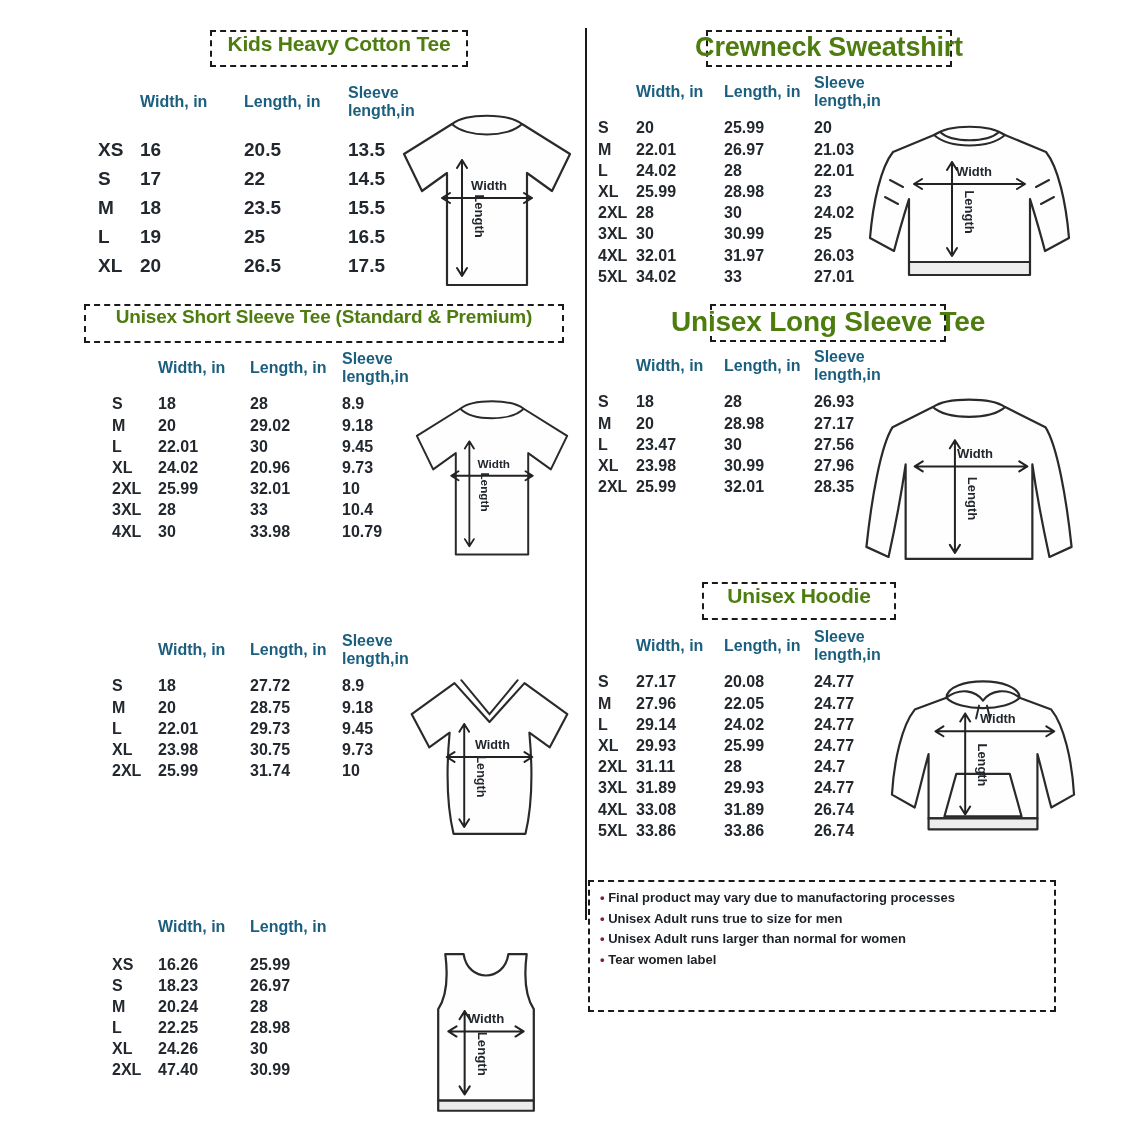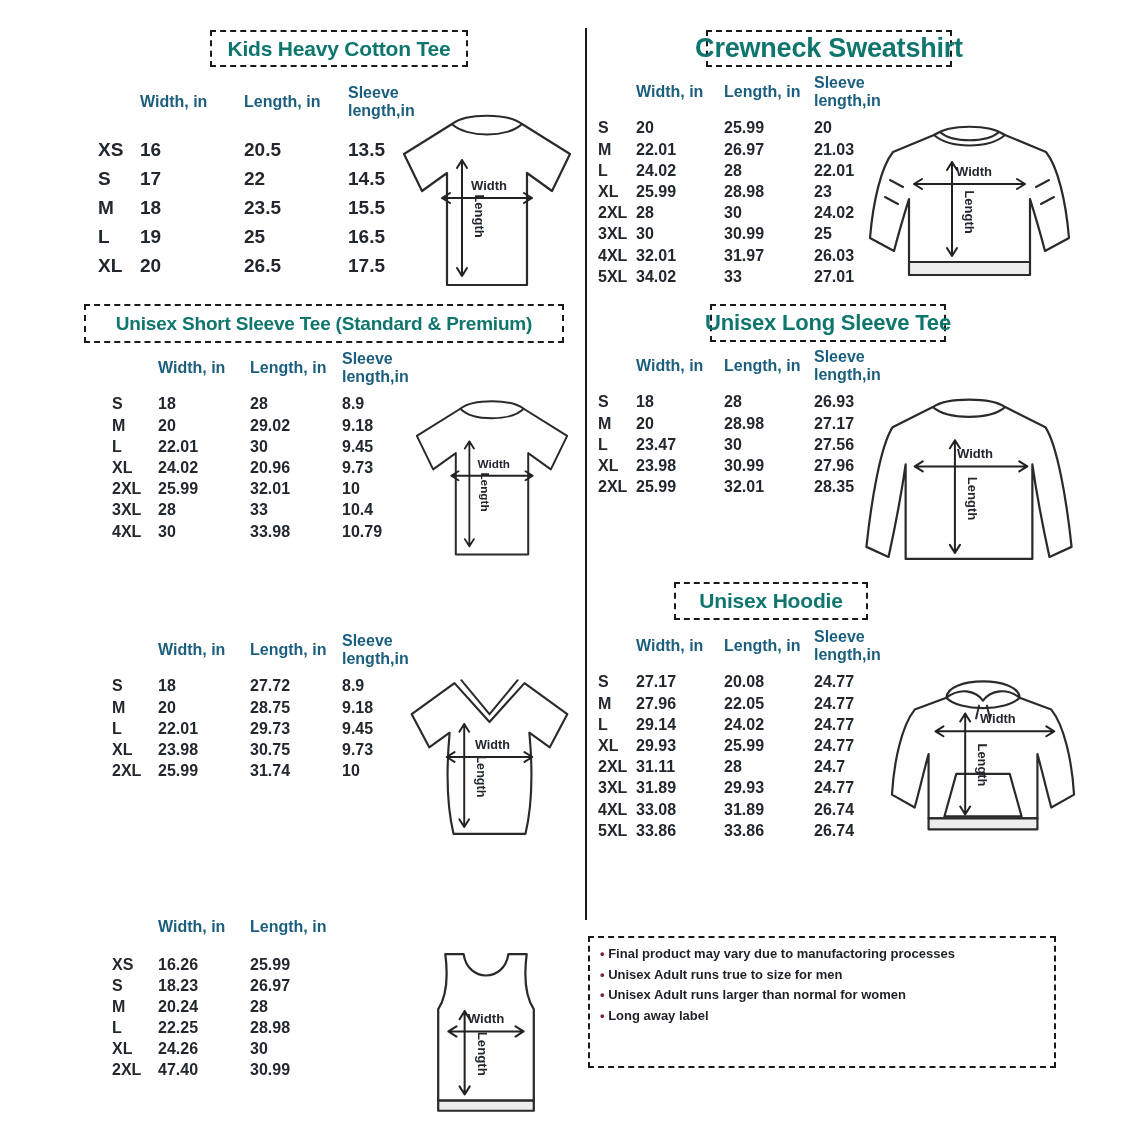--- a/index.html
+++ b/index.html
@@ -1,37 +1,37 @@
 <!DOCTYPE html>
 <html><head>
 <meta charset="utf-8">
 <style>
   html,body{margin:0;padding:0;background:#fff;}
   .canvas{position:relative;width:1140px;height:1140px;background:#ffffff;
           font-family:"Liberation Sans",sans-serif;overflow:hidden;}
   .divider{position:absolute;left:585px;top:28px;width:2px;height:892px;background:#1a1a1a;}
   .panel{position:absolute;}
-  .title-box{position:absolute;display:flex;align-items:center;justify-content:center;
-             border:2px dashed #1a1a1a;background:#fff;color:#0f766e;font-weight:bold;
+  .title-box{position:absolute;display:flex;align-items:flex-start;justify-content:center;
+             border:2px dashed #1a1a1a;background:#fff;color:#4d7c0f;font-weight:bold;
              white-space:nowrap;letter-spacing:-0.2px;}
   .size-table{position:absolute;border-collapse:collapse;table-layout:fixed;color:#23282e;}
   .size-table th{color:#1b5e7e;font-weight:bold;font-size:16px;line-height:1.12;
                  text-align:left;vertical-align:middle;padding:0 2px 8px 0;}
   .size-table td{font-weight:bold;text-align:left;vertical-align:middle;}
   .size-table.big th{padding-bottom:16px;}
   .size-table.tank th{padding-bottom:18px;}
   .size-table.big td{font-size:19px;padding:3.5px 0;}
   .size-table.small td{font-size:16px;padding:1.6px 0;}
   .garment{position:absolute;}
   .g{fill:#fefefe;stroke:#2a2a2a;stroke-width:2.2;stroke-linejoin:round;stroke-linecap:round;}
   .ln{fill:none;stroke:#2a2a2a;stroke-width:2;stroke-linecap:round;}
   .band{fill:#ededed;stroke:#2a2a2a;stroke-width:2.2;stroke-linejoin:round;}
   .arrow{fill:none;stroke:#222;stroke-width:2;stroke-linecap:round;stroke-linejoin:round;}
   svg text{font-family:"Liberation Sans",sans-serif;font-weight:bold;font-size:13px;fill:#23282e;}
-  .notes{position:absolute;left:588px;top:936px;width:468px;height:132px;box-sizing:border-box;
+  .notes{position:absolute;left:588px;top:880px;width:468px;height:132px;box-sizing:border-box;
          border:2px dashed #1a1a1a;padding:6px 8px 4px 10px;}
   .notes ul{margin:0;padding:0;}
   .notes li{list-style:none;font-weight:bold;font-size:13px;line-height:20.5px;
             color:#1d2126;white-space:nowrap;}
   .notes li::before{content:"\2022\00a0";color:#7b2240;}
 </style>
 </head>
 <body>
 
 <div class="canvas">
@@ -262,21 +262,21 @@
         <text x="97" y="82" text-anchor="middle">Width</text>
       </g>
       <g>
         <path class="arrow" d="M70,52 L70,168 M65,60 L70,52 L75,60 M65,160 L70,168 L75,160"></path>
         <text x="83" y="108" text-anchor="middle" transform="rotate(90 83 108)">Length</text>
       </g>
     </svg>
   </div>
 
   <div class="panel" style="left:592px;top:300px;width:548px;height:275px;">
-    <div class="title-box" style="left:118px;top:4px;width:232px;height:34px;font-size:22px;">
+    <div class="title-box" style="left:118px;top:4px;width:232px;height:34px;font-size:28px;">
       <span>Unisex Long Sleeve Tee</span>
     </div>
     <table class="size-table small" style="left:6px;top:48px;">
         <colgroup>
           <col style="width: 38px;">
           <col style="width: 88px;">
           <col style="width: 90px;">
           <col style="width: 86px;">
         </colgroup>
         <thead>
@@ -391,21 +391,21 @@
         <text x="93" y="78" text-anchor="middle">Width</text>
       </g>
       <g>
         <path class="arrow" d="M64,52 L64,158 M59,60 L64,52 L69,60 M59,150 L64,158 L69,150"></path>
         <text x="77" y="106" text-anchor="middle" transform="rotate(90 77 106)">Length</text>
       </g>
     </svg>
   </div>
 
   <div class="panel" style="left:592px;top:580px;width:548px;height:280px;">
-    <div class="title-box" style="left:82px;top:2px;width:190px;height:34px;font-size:21px;">
+    <div class="title-box" style="left:110px;top:2px;width:190px;height:34px;font-size:21px;">
       <span>Unisex Hoodie</span>
     </div>
     <table class="size-table small" style="left:6px;top:48px;">
         <colgroup>
           <col style="width: 38px;">
           <col style="width: 88px;">
           <col style="width: 90px;">
           <col style="width: 86px;">
         </colgroup>
         <thead>
@@ -543,17 +543,17 @@
         <text x="51" y="104" text-anchor="middle" transform="rotate(90 51 104)">Length</text>
       </g>
     </svg>
   </div>
 
   <div class="notes">
     <ul>
       <li>Final product may vary due to manufactoring processes</li>
       <li>Unisex Adult runs true to size for men</li>
       <li>Unisex Adult runs larger than normal for women</li>
-      <li>Long away label</li>
+      <li>Tear women label</li>
     </ul>
   </div>
 
 </div>
 
 </body></html>

